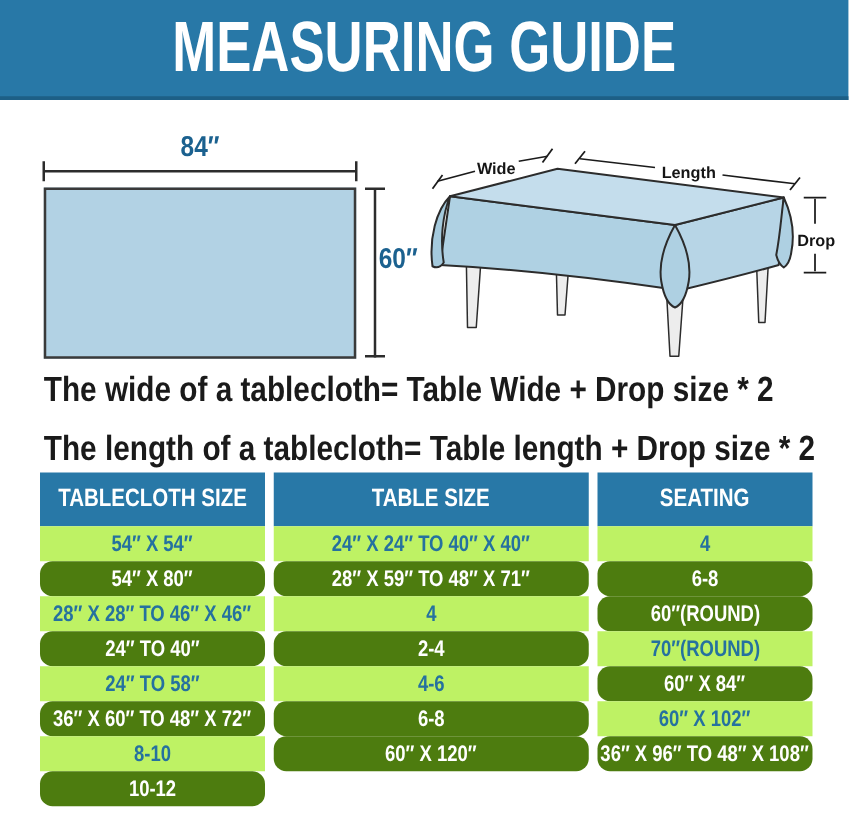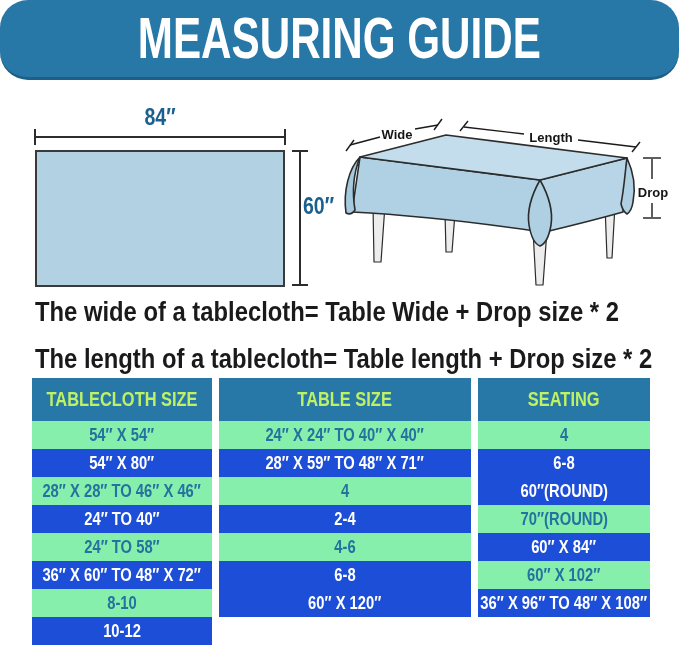--- a/index.html
+++ b/index.html
@@ -5,21 +5,21 @@
   html,body { margin:0; padding:0; background:#fff; }
   .stage {
     position:relative; width:679px; height:650px; background:#ffffff;
     font-family:"Liberation Sans", sans-serif; overflow:hidden;
   }
 
   
   .banner {
     position:absolute; left:0; top:0; width:679px; height:77px;
     background:#2878a7; border-bottom:3px solid #1d5f86;
-    display:flex; align-items:center; justify-content:center;border-radius:28px;
+    display:flex; align-items:center; justify-content:center;
   }
   .banner-text {
     color:#ffffff; font-weight:bold; font-size:57px; line-height:1;
     transform:scaleX(.74); white-space:nowrap; letter-spacing:0px;
   }
 
   
   .rect-diagram {
     position:absolute; left:35px; top:150px; width:250px; height:137px;
     background:#b2d2e4; border:2px solid #3a3a3a; box-sizing:border-box;
@@ -41,23 +41,23 @@
   .f2 { top:327px;margin-top:16px; }
   .cx-l { display:inline-block; transform:scaleX(.85); transform-origin:0 50%; }
 
   
   .sizes-table {
     position:absolute; left:32px; top:378px;
     display:grid; grid-template-columns:180px 252px 172px;
     grid-template-rows:43px repeat(8, 28px); column-gap:7px;
   }
   .cell { display:flex; align-items:center; justify-content:center; }
-  .head  { background:#2878a7; color:#bef264; font-size:20px; font-weight:bold;text-align:center; }
-  .dark  { background:#1d4ed8; color:#ffffff; font-size:18px; font-weight:bold; }
-  .light { background:#86efac; color:#25719f; font-size:18px; font-weight:bold; }
+  .head  { background:#2878a7; color:#ffffff; font-size:20px; font-weight:bold;text-align:center; }
+  .dark  { background:#4d7c0f; color:#ffffff; font-size:18px; font-weight:bold;border-radius:10px; }
+  .light { background:#bef264; color:#25719f; font-size:18px; font-weight:bold; }
   .cx { display:inline-block; transform:scaleX(.82); white-space:nowrap; }
 
   
   .illus { position:absolute; left:330px; top:95px; }
 </style>
 </head>
 <body>
 
 <div class="stage">
 

